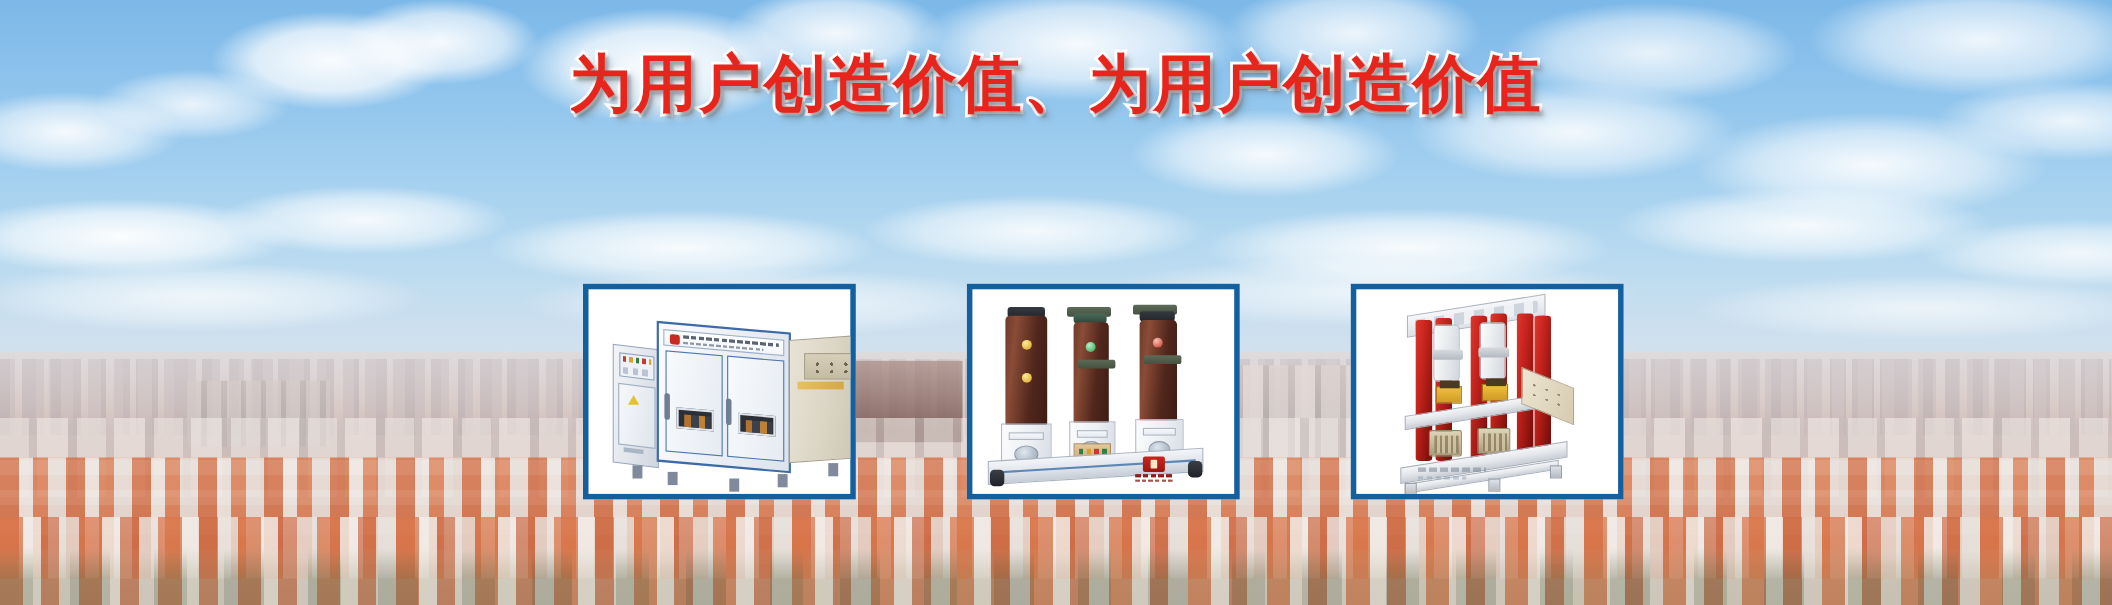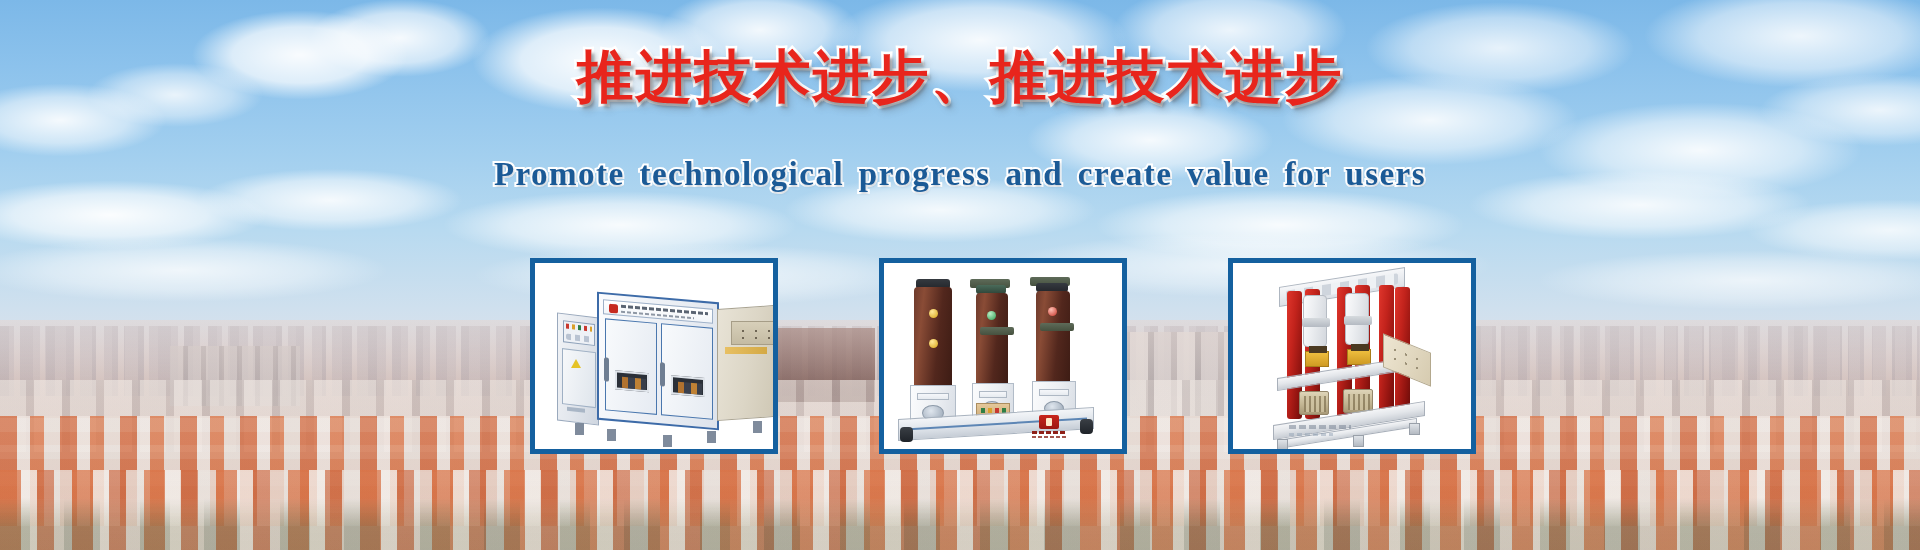--- a/index.html
+++ b/index.html
@@ -510,23 +510,22 @@
     <div class="tower-dark"></div>
     <div class="highrise-row"></div>
     <div class="highrise-row2"></div>
     <div class="midblocks"></div>
     <div class="roofs"></div>
     <div class="roofs2"></div>
     <div class="trees"></div>
     <div class="city-soft"></div>
   </div>
 
-  <div class="headline">推进技术进步、推进技术进步</div>
-
-  <div class="subhead">Promote technological progress and create value for users</div>
+  <div class="headline">为用户创造价值、为用户创造价值</div>
+
 
   <div class="panels">
 
     <div class="panel">
       <div class="photo">
         <div class="cab-side">
           <div class="cab-side-panelA"></div>
           <div class="cab-side-dots"></div>
           <div class="cab-side-btns"></div>
           <div class="cab-side-door"></div>

